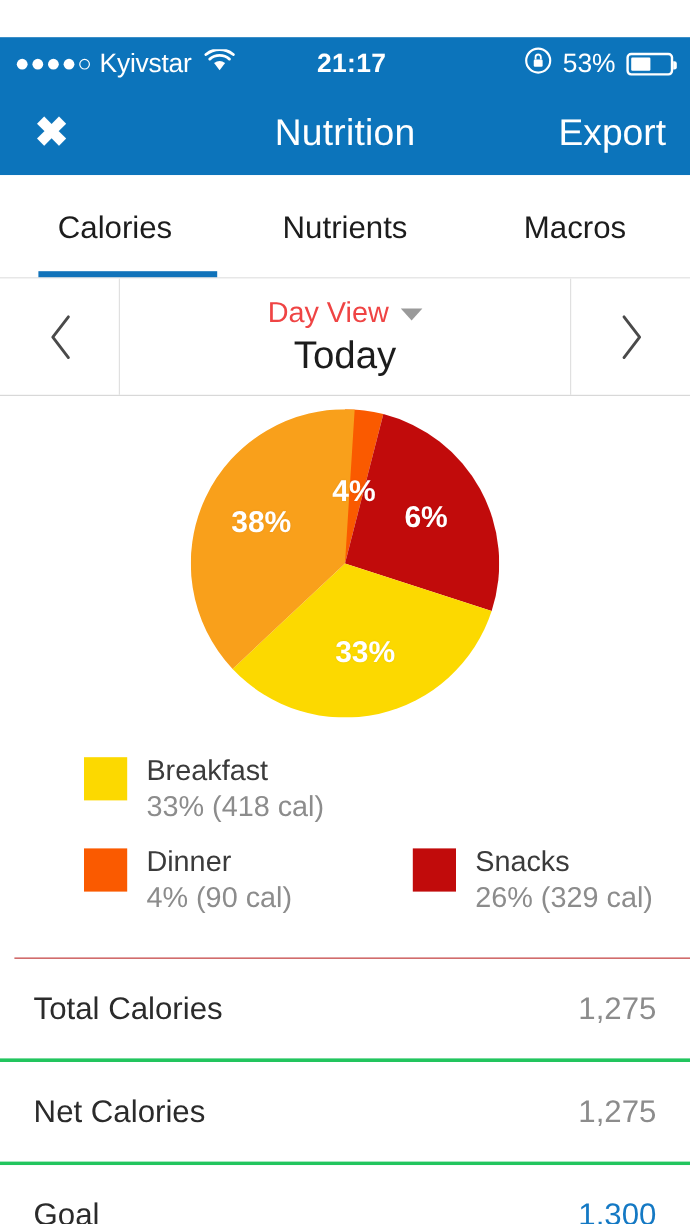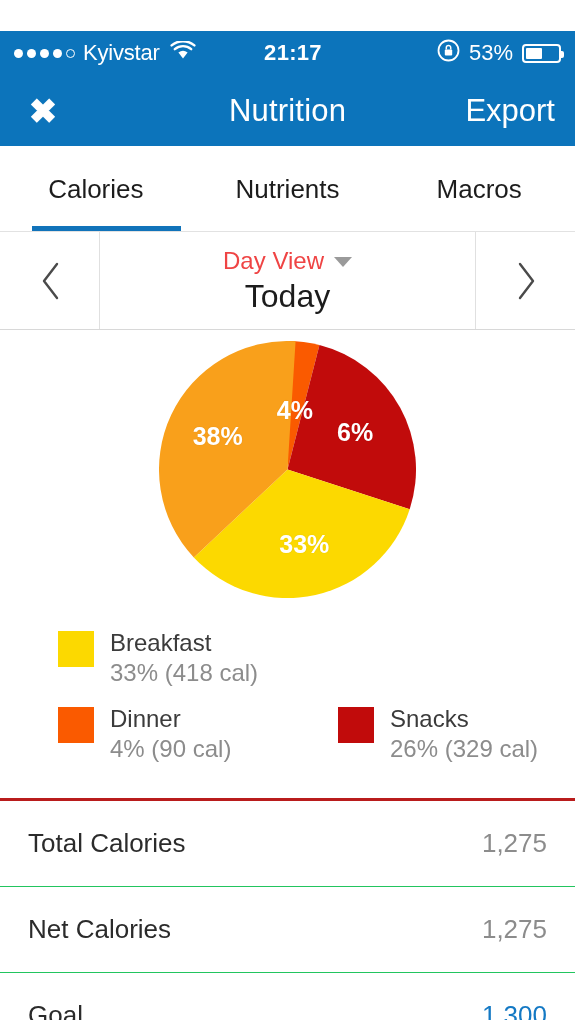--- a/index.html
+++ b/index.html
@@ -219,21 +219,22 @@
     font-size: 25px;
     font-weight: bold;
     transform: translate(-50%, -50%);
     text-shadow: 0 0 2px rgba(0,0,0,0.08);
     white-space: nowrap;
   }
 
   
   .legend {
     padding: 18px 0 26px 0;
-    border-bottom: 3px solid #b91c1c;
+    border-bottom: 1px solid #b91c1c;
+    margin-left: 12px;
   }
   .legend-row { display: flex; }
   .legend-item {
     flex: 1;
     display: flex;
     gap: 16px;
     padding: 9px 0 9px 58px;
     align-items: flex-start;
   }
   .legend-item.second { padding-left: 43px; }
@@ -246,21 +247,21 @@
   .legend-name { font-size: 24px; color: #3b3b3b; }
   .legend-sub { font-size: 24px; color: #8c8c8c; }
 
   
   .summary-row {
     height: 86px;
     display: flex;
     align-items: center;
     justify-content: space-between;
     padding: 0 28px;
-    border-bottom: 1px solid #22c55e;
+    border-bottom: 3px solid #22c55e;
     background: #ffffff;
     cursor: pointer;
   }
   .summary-label { font-size: 26px; color: #2b2b2b; }
   .summary-value { font-size: 26px; color: #8c8c8c; }
   .summary-value.accent { color: #1479c4; }
 </style>
 </head>
 <body>
 

